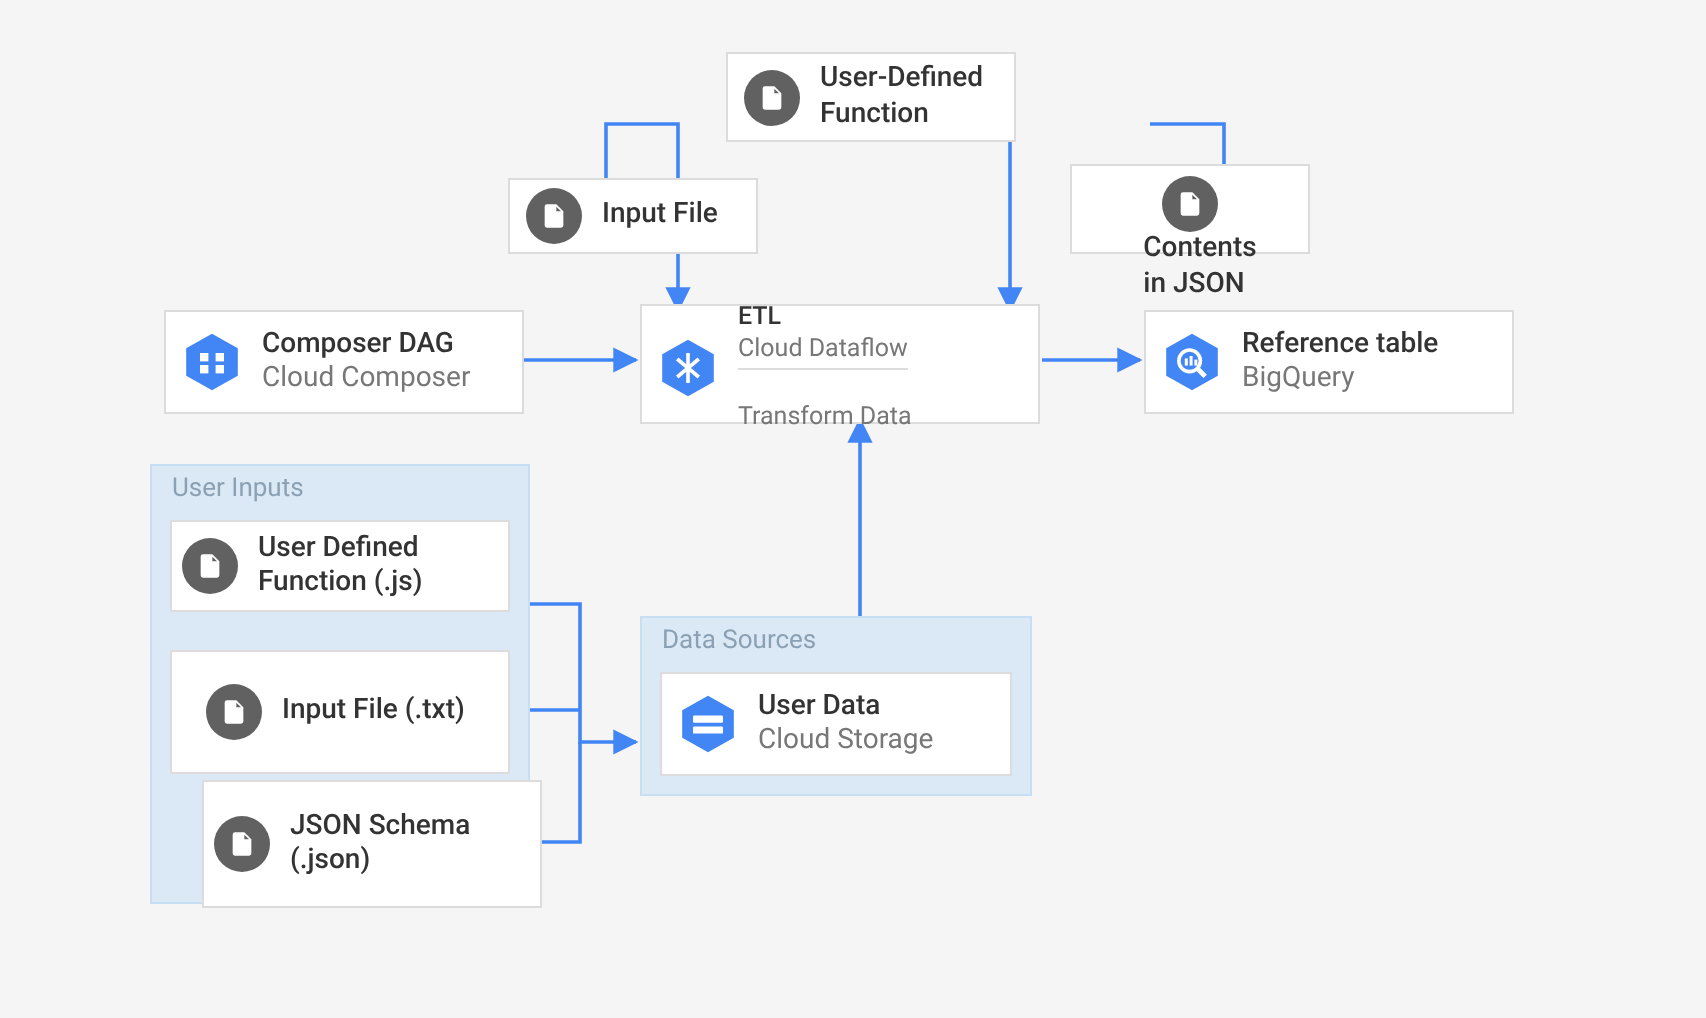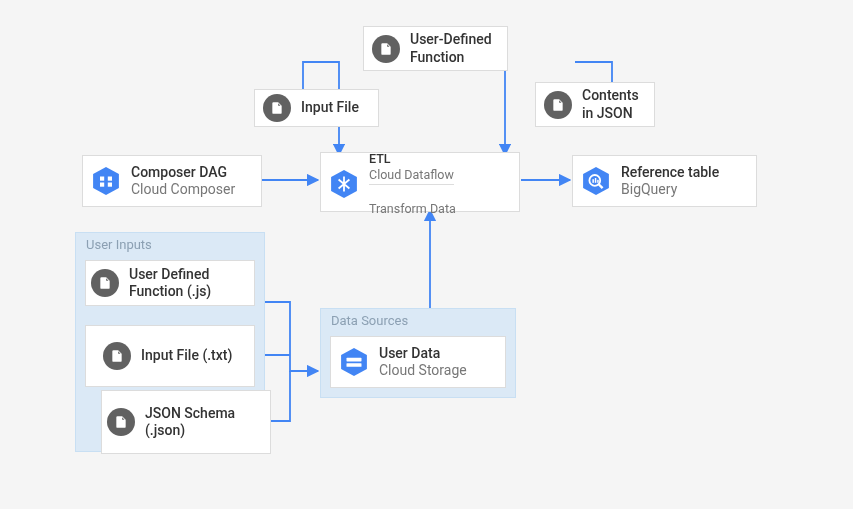--- a/index.html
+++ b/index.html
@@ -106,21 +106,21 @@
   <span class="icon">
       <span class="circ">
         <svg width="14" height="14" viewBox="0 0 24 24">
           <path fill="#fff" d="M14 2H6a2 2 0 0 0-2 2v16a2 2 0 0 0 2 2h12a2 2 0 0 0 2-2V8l-6-6zm0 2 4 4h-4V4z"></path>
         </svg>
       </span>
     </span>
   <span class="txt"><span class="title">User-Defined</span><br><span class="title">Function</span></span>
 </div>
 
-<div class="node" style="left:535px; top:82px; width:120px; height:45px; padding:5px 8px;">
+<div class="node" style="left:535px; top:82px; width:120px; height:45px; padding:5px 8px;flex-direction:column;">
   <span class="icon">
       <span class="circ">
         <svg width="14" height="14" viewBox="0 0 24 24">
           <path fill="#fff" d="M14 2H6a2 2 0 0 0-2 2v16a2 2 0 0 0 2 2h12a2 2 0 0 0 2-2V8l-6-6zm0 2 4 4h-4V4z"></path>
         </svg>
       </span>
     </span>
   <span class="txt"><span class="title">Contents</span><br><span class="title">in JSON</span></span>
 </div>
 

